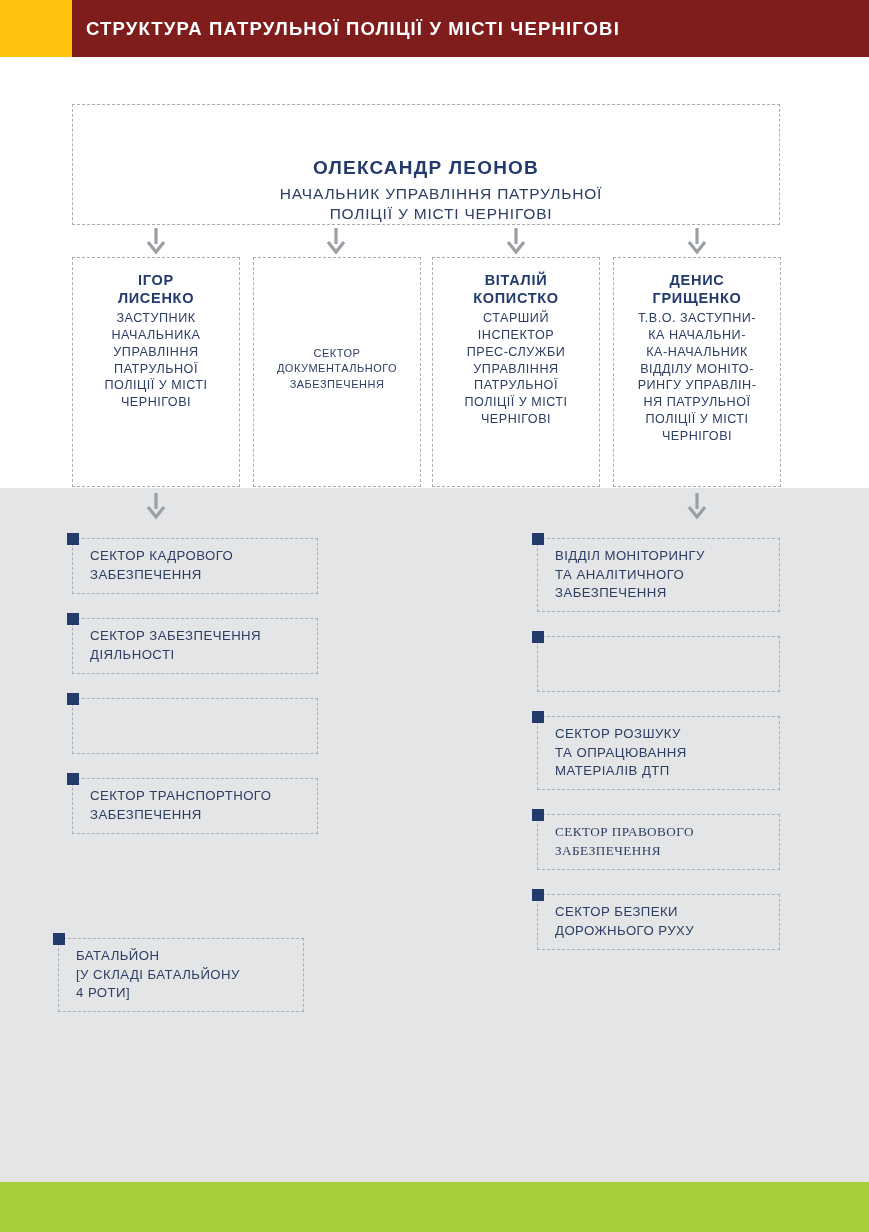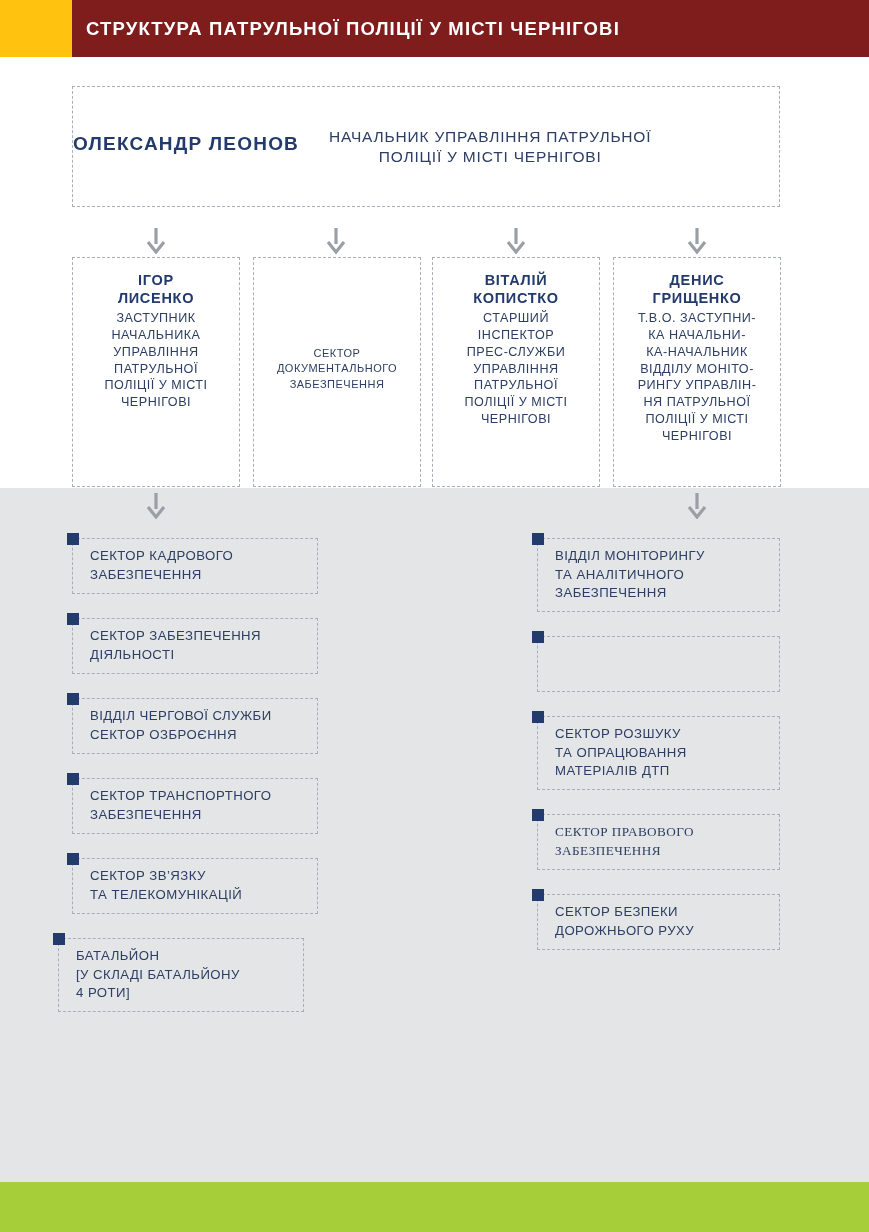--- a/index.html
+++ b/index.html
@@ -42,22 +42,22 @@
   .dbox{
     position:absolute;
     border:1px dashed #A9AFB8;
     box-sizing:border-box;
     background:transparent;
   }
   .dbox.white{background:#ffffff;}
 
   
   #top-box{
-    left:72px;top:86px;width:708px;height:121px;
-    display:flex;flex-direction:row;align-items:center;justify-content:flex-start;
+    left:72px;top:104px;width:708px;height:121px;
+    display:flex;flex-direction:column;align-items:center;justify-content:flex-end;
     text-align:center;
   }
   .leader-name{
     font-size:19px;font-weight:700;letter-spacing:1.2px;color:#233A6C;
     text-transform:uppercase;margin-bottom:5px;
   }
   .leader-role{
     font-size:15.5px;font-weight:400;letter-spacing:0.8px;color:#2C3E63;
     line-height:1.28;text-transform:uppercase;margin-left:30px;
   }
@@ -221,37 +221,26 @@
   </div>
   <div class="lbox" style="left:72px;top:618px;width:246px;height:56px;">
     <span class="bullet"></span>
     <div class="lbox-txt">
       <div>СЕКТОР ЗАБЕЗПЕЧЕННЯ</div>
       <div>ДІЯЛЬНОСТІ</div>
     </div>
   </div>
   <div class="lbox" style="left:72px;top:698px;width:246px;height:56px;">
     <span class="bullet"></span>
-    <div class="lbox-txt">
-      <div>ВІДДІЛ ЧЕРГОВОЇ СЛУЖБИ</div>
-      <div>СЕКТОР ОЗБРОЄННЯ</div>
-    </div>
   </div>
   <div class="lbox" style="left:72px;top:778px;width:246px;height:56px;">
     <span class="bullet"></span>
     <div class="lbox-txt">
       <div>СЕКТОР ТРАНСПОРТНОГО</div>
       <div>ЗАБЕЗПЕЧЕННЯ</div>
-    </div>
-  </div>
-  <div class="lbox" style="left:72px;top:858px;width:246px;height:56px;">
-    <span class="bullet"></span>
-    <div class="lbox-txt">
-      <div>СЕКТОР ЗВ’ЯЗКУ</div>
-      <div>ТА ТЕЛЕКОМУНІКАЦІЙ</div>
     </div>
   </div>
   <div class="lbox" style="left:58px;top:938px;width:246px;height:74px;">
     <span class="bullet"></span>
     <div class="lbox-txt">
       <div>БАТАЛЬЙОН</div>
       <div>[У СКЛАДІ БАТАЛЬЙОНУ</div>
       <div>4 РОТИ]</div>
     </div>
   </div>

